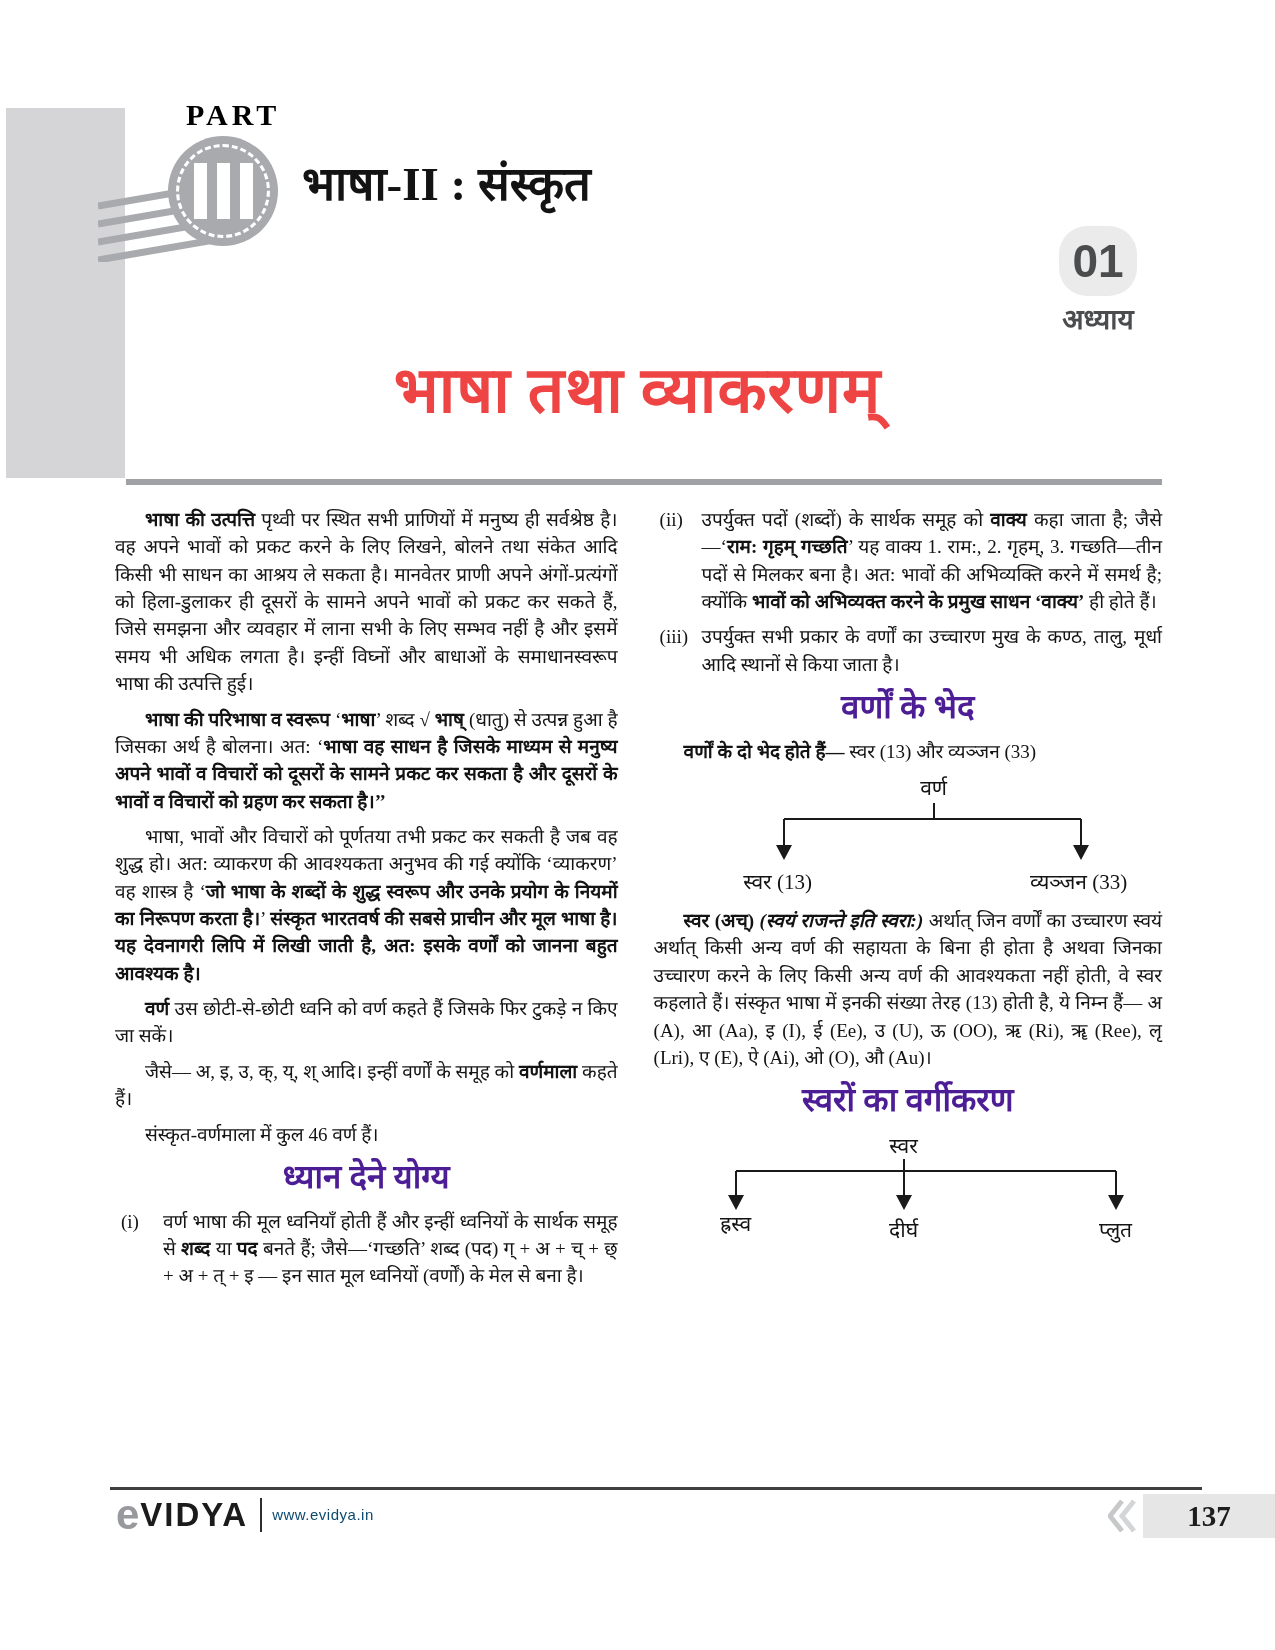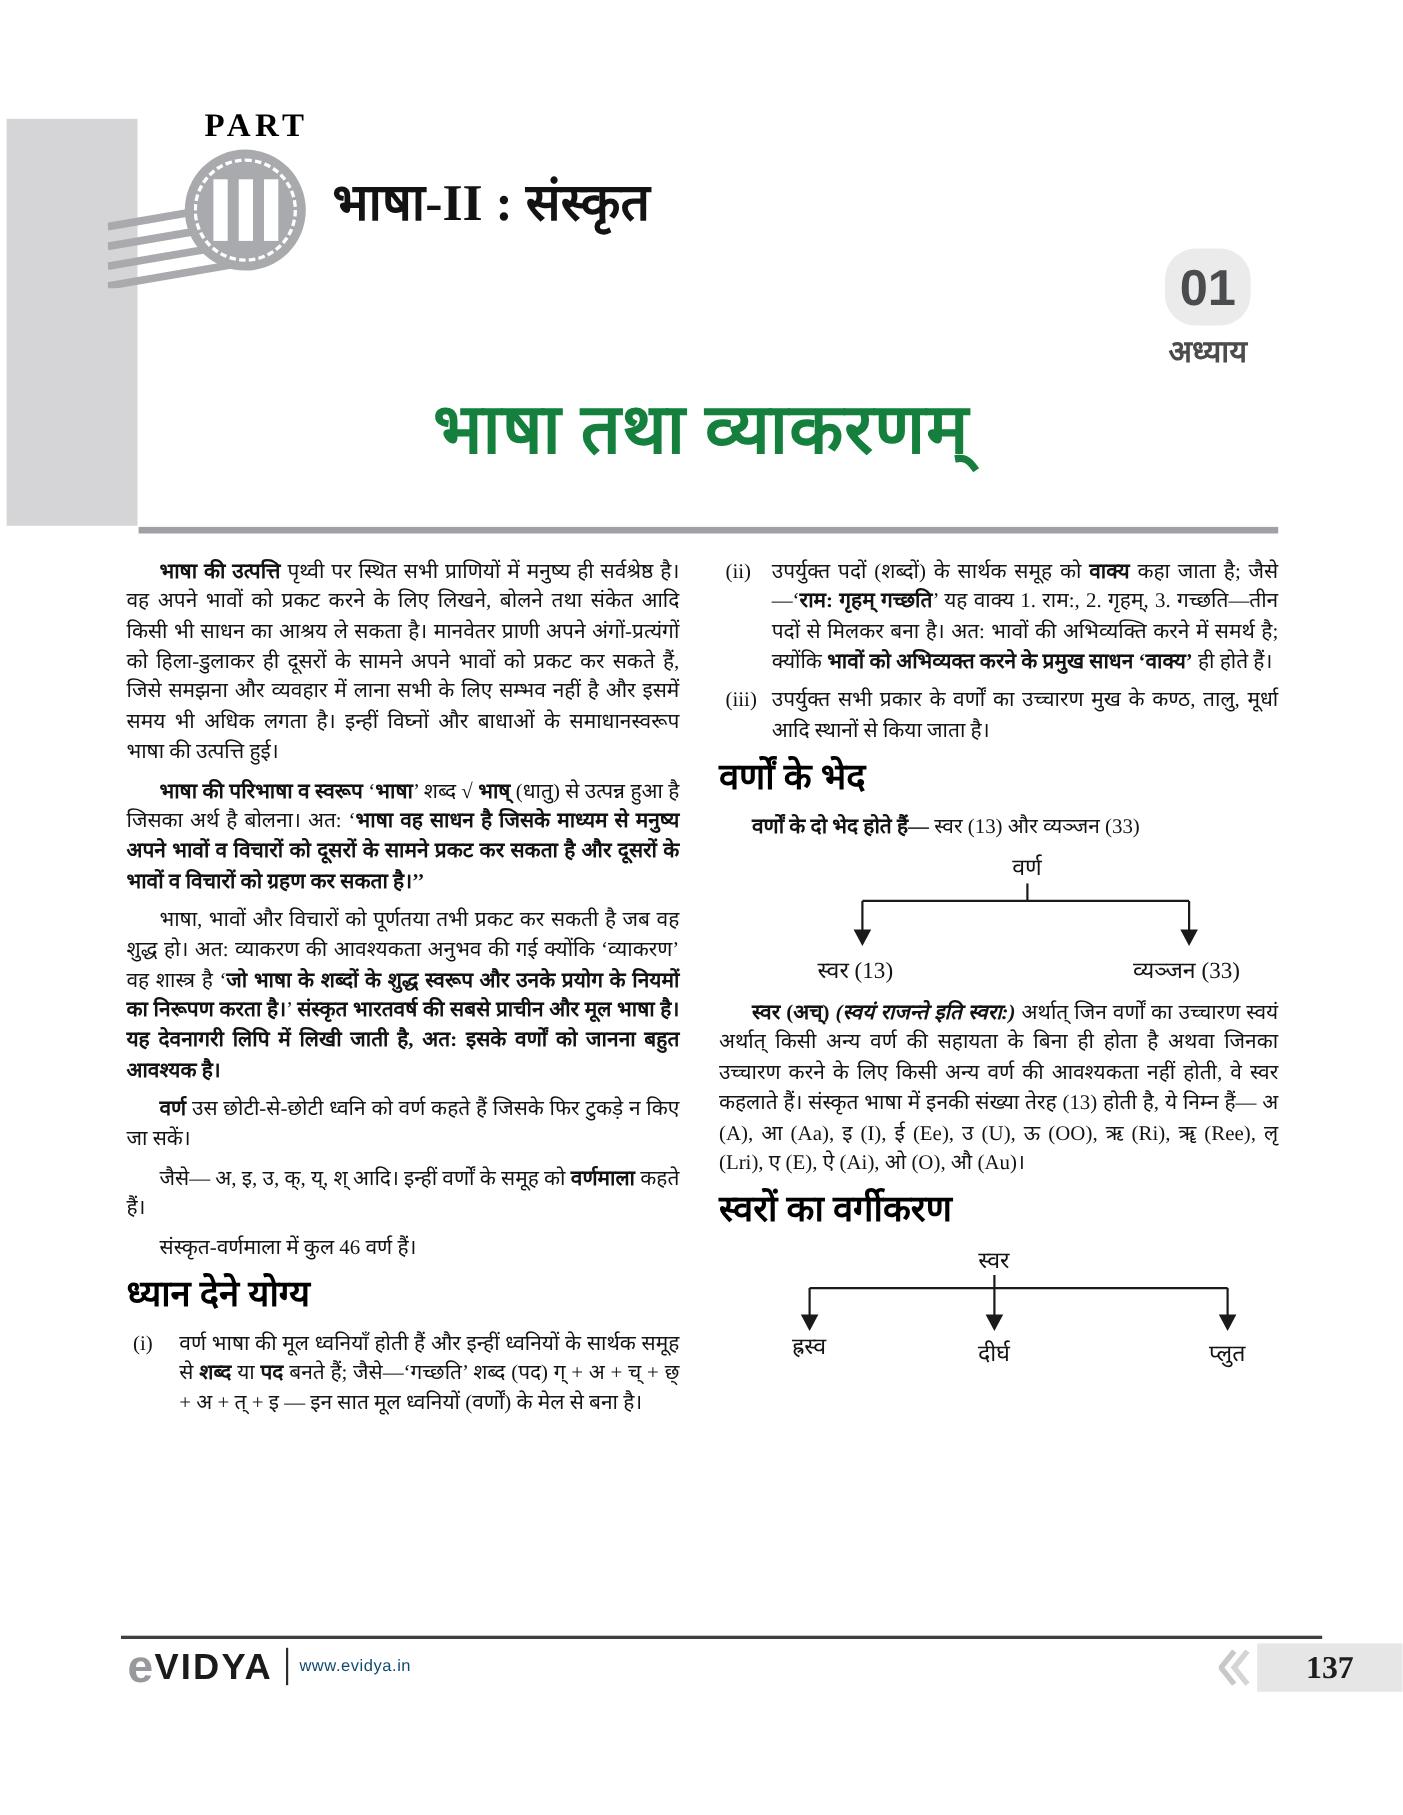--- a/index.html
+++ b/index.html
@@ -31,36 +31,36 @@
   .chapter-badge { position:absolute; left:1052px; top:226px; width:92px; display:flex; flex-direction:column; align-items:center; }
   .chapter-num {
     width:78px; height:70px; background:#ebebec; border-radius:28px; color:#4b4c4e;
     font-family:"Liberation Sans", sans-serif; font-weight:800; font-size:46px;
     display:flex; align-items:center; justify-content:center;
   }
   .chapter-lbl { margin-top:3px; font-size:28px; font-weight:700; color:#4b4c4e; }
 
   .chapter-title {
     position:absolute; left:0; top:344px; width:100%; text-align:center;
-    font-size:64px; font-weight:700; color:#15803d; letter-spacing:1px;
+    font-size:64px; font-weight:700; color:#ef4444; letter-spacing:1px;
   }
   .title-divider { position:absolute; left:126px; top:479px; width:1036px; height:6px; background:#9fa1a4; }
 
   
   .columns {
     position:absolute; left:115px; top:506px; width:1047px; display:flex; gap:15px;
     font-size:19px; line-height:1.44; text-align:justify; color:#131313;
   }
   .col-left  { width:513px; }
   .col-right { width:519px;margin-left:21px; }
   .body-para { text-indent:30px; margin-bottom:8px; }
   .it { font-style:italic; }
 
   .section-heading {
-    font-size:33px; font-weight:700; color:#000000; text-align:left;
+    font-size:33px; font-weight:700; color:#4c1d95; text-align:center;
     margin:10px 0 10px; line-height:1.2;
   }
   .list-item { display:flex; margin-bottom:8px; }
   .list-marker { flex:0 0 48px; padding-left:6px; }
   .list-content { flex:1; }
 
   
   .tree { position:relative; text-align:left; }
   .tree-varna { height:126px; margin:4px 0 8px; }
   .tree-swar  { height:112px; margin:6px 0 0; }

